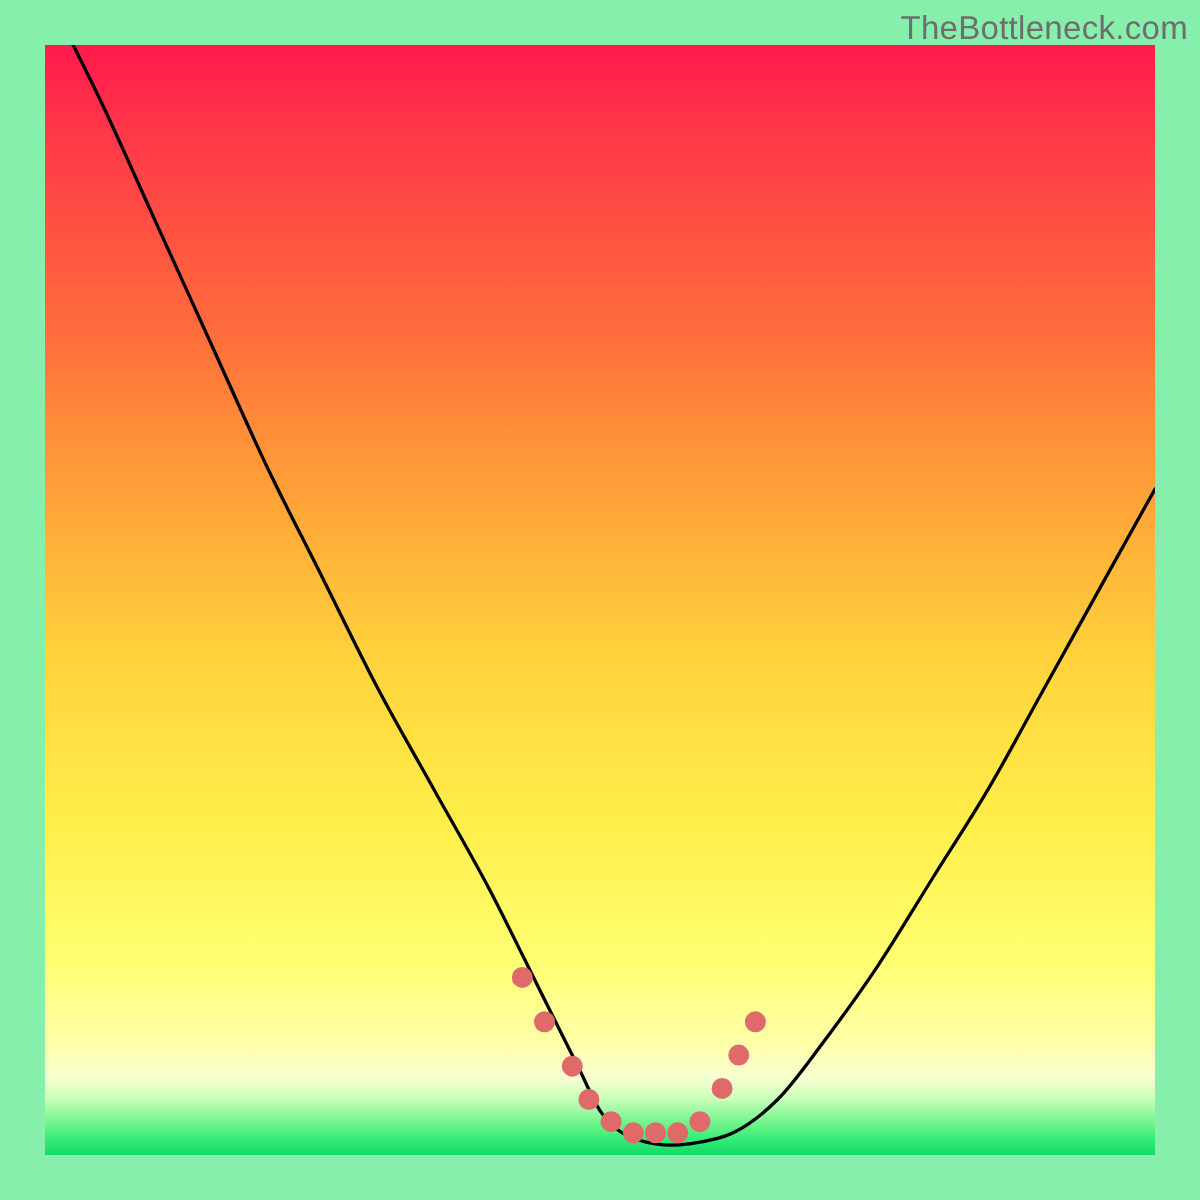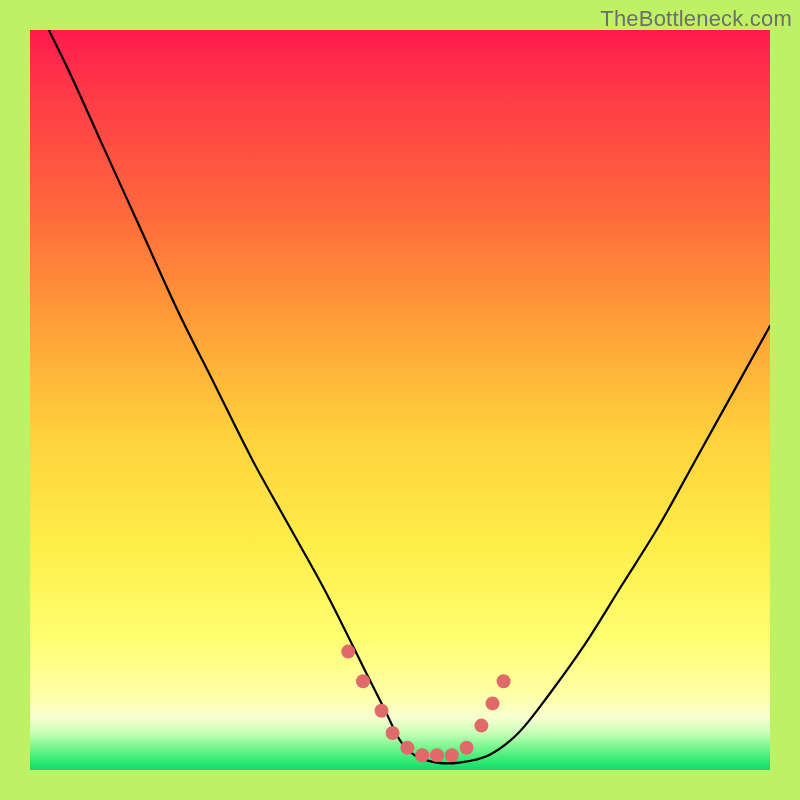--- a/index.html
+++ b/index.html
@@ -10,21 +10,21 @@
     overflow: hidden;
     background: #000;
     font-family: Arial, Helvetica, sans-serif;
   }
   .frame {
     position: absolute;
     left: 0;
     top: 0;
     width: 800px;
     height: 800px;
-    background: #bef264;
+    background: #86efac;
   }
   .plot-area {
     position: absolute;
     left: 30px;
     top: 30px;
     width: 740px;
     height: 740px;
     overflow: hidden;
   }
   .gradient {

